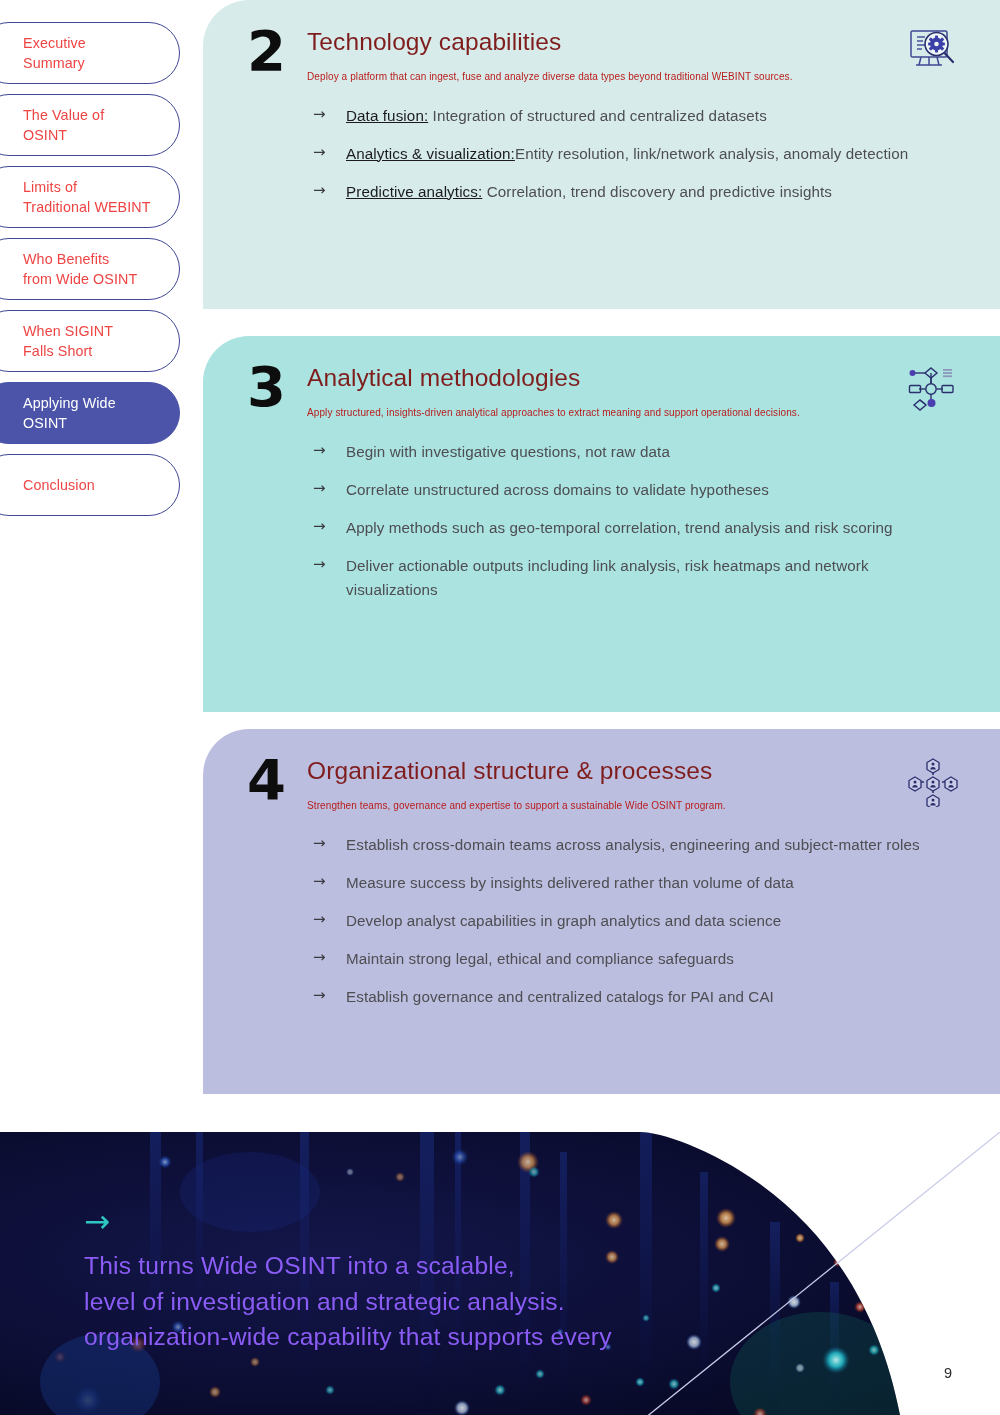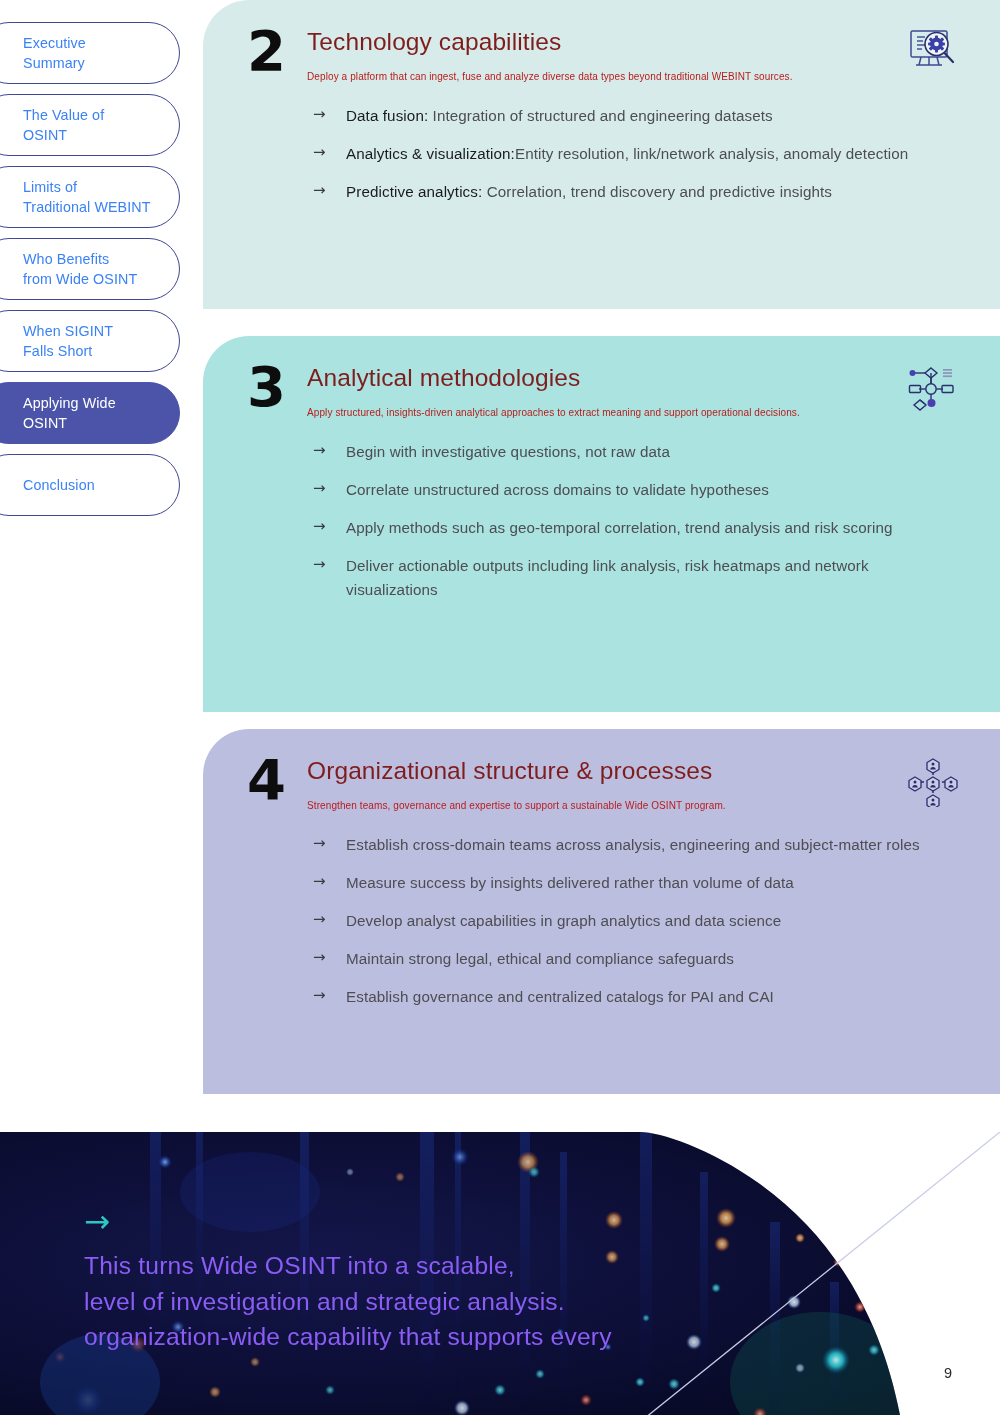--- a/index.html
+++ b/index.html
@@ -48,21 +48,21 @@
   }
 
   .nav-pill.active {
     background: #4b54a8;
     border-color: #4b54a8;
   }
 
   .nav-label {
     font-size: 14.3px;
     line-height: 1.42;
-    color: #3b82f6;
+    color: #ef4444;
     letter-spacing: 0.1px;
   }
 
   .nav-pill.active .nav-label { color: #ffffff; }
 
   
   .section {
     position: absolute;
     left: 203px;
     width: 797px;
@@ -126,21 +126,21 @@
   .bullet-arrow {
     position: absolute;
     left: 6px;
     top: -1px;
     font-family: "DejaVu Sans", sans-serif;
     font-size: 15px;
     color: #3a3a40;
     line-height: 1.58;
   }
 
-  .b-lead { color: #1b1b1f; }
+  .b-lead { color: #1b1b1f; text-decoration: underline; }
 
   .sec-icon {
     position: absolute;
     right: 0;
     top: 0;
     width: 54px;
     height: 50px;
   }
 
   
@@ -247,21 +247,21 @@
     </nav>
 
   <div id="sections-host">
       <div class="section" id="section-2" style="top: 0px; height: 309px; background: rgb(215, 236, 234);">
         <div class="sec-head">
           <div class="sec-num">2</div>
           <div class="sec-body">
             <div class="sec-title">Technology capabilities</div>
             <div class="sec-intro">Deploy a platform that can ingest, fuse and analyze diverse data types beyond traditional WEBINT sources.</div>
             <ul class="bullets">
-              <li><span class="bullet-arrow">→</span><span class="b-lead">Data fusion:</span><span> Integration of structured and engineering datasets</span></li>
+              <li><span class="bullet-arrow">→</span><span class="b-lead">Data fusion:</span><span> Integration of structured and centralized datasets</span></li>
               <li><span class="bullet-arrow">→</span><span class="b-lead">Analytics &amp; visualization:</span><span>Entity resolution, link/network analysis, anomaly detection</span></li>
               <li><span class="bullet-arrow">→</span><span class="b-lead">Predictive analytics:</span><span> Correlation, trend discovery and predictive insights</span></li>
             </ul>
           </div>
           <div class="sec-icon">
     <svg viewBox="0 0 54 50">
       <rect x="5" y="3" width="36" height="26" rx="1.6" fill="none" stroke="#3f4894" stroke-width="1.5"></rect>
       <line x1="11" y1="9" x2="19" y2="9" stroke="#3f4894" stroke-width="1.4"></line>
       <line x1="11" y1="13" x2="17" y2="13" stroke="#3f4894" stroke-width="1.4"></line>
       <line x1="11" y1="17" x2="19" y2="17" stroke="#3f4894" stroke-width="1.4"></line>

